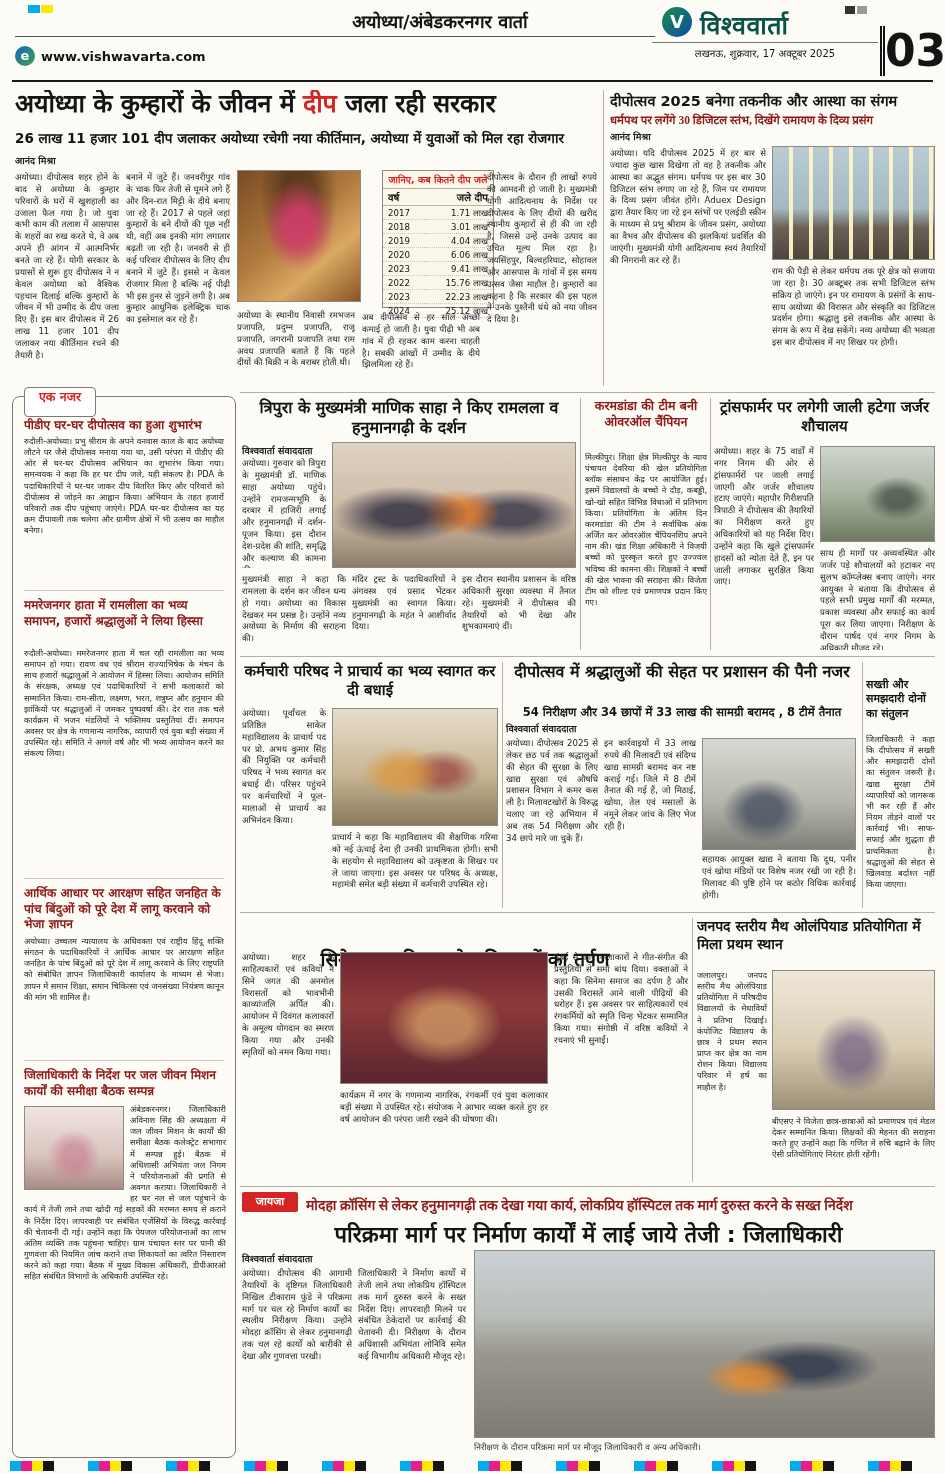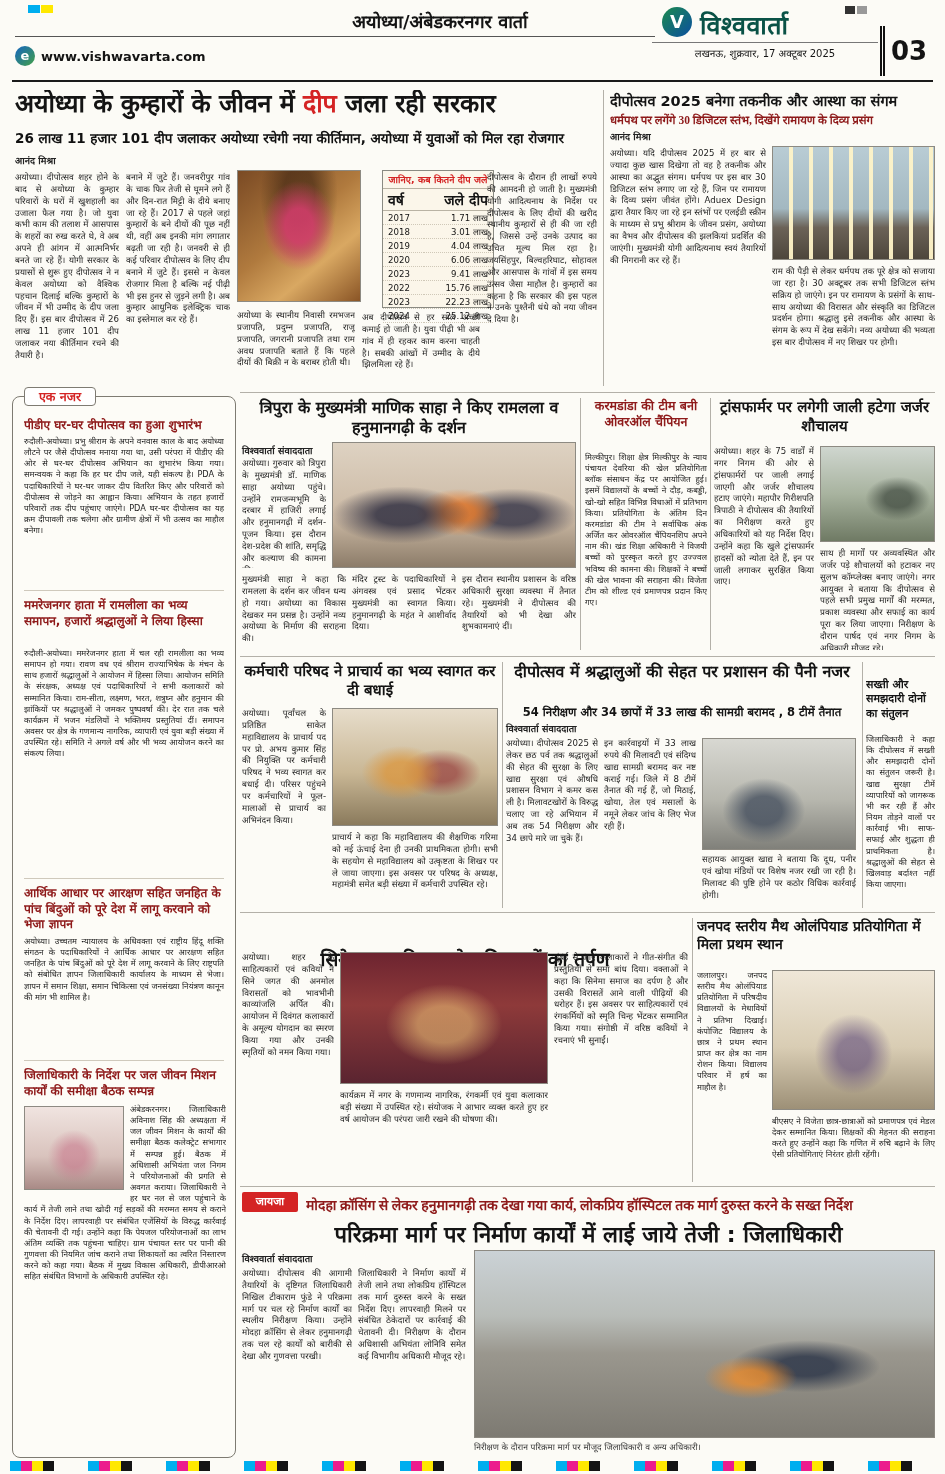--- a/index.html
+++ b/index.html
@@ -33,30 +33,30 @@
   .ph-road{background:radial-gradient(ellipse at 60% 68%,rgba(240,140,40,.75) 0 4%,transparent 12%),radial-gradient(ellipse at 72% 62%,rgba(40,50,70,.8) 0 6%,transparent 16%),linear-gradient(#cbd2d6 0%,#b9bdb9 35%,#9a978e 55%,#7d7a72 100%);}
   .ph-meet{background:radial-gradient(ellipse at 50% 60%,rgba(200,120,140,.6) 0 16%,transparent 38%),linear-gradient(#f0e4e0 0%,#d9c3bd 60%,#a98a86 100%);}
   
   .eknajar-box{border:1.5px solid #7e7b72;border-radius:8px;background:#fdfcf7;}
   .eknajar-label{background:#fff;border:1.5px solid #7e7b72;border-radius:4px;color:#d42424;font-weight:bold;font-size:12.5px;text-align:center;line-height:17px;}
   .side-head{font-size:12px;font-weight:bold;line-height:1.3;color:#8e1a1a;}
   
   .deep-table{background:#fbf6ea;border:1px solid #8a8a82;font-size:8.6px;}
   .dt-title{color:#d42424;font-weight:bold;font-size:9.5px;text-align:center;padding:2px 0;border-bottom:1px solid #b9b3a4;}
   .deep-table table{width:100%;border-collapse:collapse;}
-  .deep-table th{font-size:14px;text-align:left;padding:1px 5px;border-bottom:1px solid #b9b3a4;}
+  .deep-table th{font-size:10px;text-align:left;padding:1px 5px;border-bottom:1px solid #b9b3a4;}
   .deep-table td{padding:.5px 5px;border-bottom:1px dotted #cfc8b8;line-height:1.4;}
   .deep-table td:last-child,.deep-table th:last-child{text-align:right;}
   
   .jayja-tag{background:#d42424;color:#fff;font-weight:bold;font-size:11px;text-align:center;line-height:20px;border-radius:2px;}
   .cmyk{background:repeating-linear-gradient(90deg,#00aeef 0 11px,#ec1c8d 11px 22px,#ffe800 22px 33px,#141414 33px 44px,rgba(0,0,0,0) 44px 78px);}
   .logo-circ{border-radius:50%;background:linear-gradient(135deg,#1c8a4e,#0b4fa0);color:#fff;font-weight:bold;text-align:center;}
   .globe-circ{border-radius:50%;background:linear-gradient(135deg,#1565c0,#43a047);color:#fff;font-weight:bold;text-align:center;}
   .masthead{font-size:25px;font-weight:bold;color:#0a5246;letter-spacing:.5px;}
-  .page-num{font-size:26px;font-weight:bold;border-left:5px double #111;padding-left:6px;line-height:50px;}
+  .page-num{font-size:44px;font-weight:bold;border-left:5px double #111;padding-left:0;line-height:50px;}
 </style>
 </head>
 <body>
 
 <div class="page">
 
   <div class="abs" style="left:28px;top:5px;width:12px;height:8px;background:#00aeef;"></div>
   <div class="abs" style="left:41px;top:5px;width:12px;height:8px;background:#ffe800;"></div>
   <div class="abs" style="left:845px;top:6px;width:10px;height:8px;background:#333;"></div>
   <div class="abs" style="left:857px;top:6px;width:10px;height:8px;background:#999;"></div>
@@ -141,21 +141,21 @@
   <div class="abs bold nowrap" style="left:610px;top:90px;width:325px;font-size:14.5px;">दीपोत्सव 2025 बनेगा तकनीक और आस्था का संगम</div>
   <div class="abs bold maroon nowrap" style="left:610px;top:112px;width:325px;font-size:11.5px;">धर्मपथ पर लगेंगे 30 डिजिटल स्तंभ, दिखेंगे रामायण के दिव्य प्रसंग</div>
   <div class="abs byline" style="left:610px;top:130px;width:140px;">आनंद मिश्रा</div>
   <div class="abs body-text" style="left:610px;top:148px;width:156px;height:238px;">अयोध्या। यदि दीपोत्सव 2025 में हर बार से ज्यादा कुछ खास दिखेगा तो वह है तकनीक और आस्था का अद्भुत संगम। धर्मपथ पर इस बार 30 डिजिटल स्तंभ लगाए जा रहे हैं, जिन पर रामायण के दिव्य प्रसंग जीवंत होंगे। Aduex Design द्वारा तैयार किए जा रहे इन स्तंभों पर एलईडी स्क्रीन के माध्यम से प्रभु श्रीराम के जीवन प्रसंग, अयोध्या का वैभव और दीपोत्सव की झलकियां प्रदर्शित की जाएंगी। मुख्यमंत्री योगी आदित्यनाथ स्वयं तैयारियों की निगरानी कर रहे हैं।</div>
   <div class="abs photo ph-pillars" style="left:772px;top:146px;width:163px;height:114px;"></div>
   <div class="abs body-text" style="left:772px;top:266px;width:163px;height:120px;">राम की पैड़ी से लेकर धर्मपथ तक पूरे क्षेत्र को सजाया जा रहा है। 30 अक्टूबर तक सभी डिजिटल स्तंभ सक्रिय हो जाएंगे। इन पर रामायण के प्रसंगों के साथ-साथ अयोध्या की विरासत और संस्कृति का डिजिटल प्रदर्शन होगा। श्रद्धालु इसे तकनीक और आस्था के संगम के रूप में देख सकेंगे। नव्य अयोध्या की भव्यता इस बार दीपोत्सव में नए शिखर पर होगी।</div>
 
   <div class="abs hrule" style="left:240px;top:392px;width:695px;"></div>
 
   <div class="abs eknajar-box" style="left:12px;top:396px;width:224px;height:1062px;"></div>
-  <div class="abs eknajar-label" style="left:24px;top:387px;width:72px;height:19px;z-index:2;">एक नजर</div>
+  <div class="abs eknajar-label" style="left:24px;top:387px;width:72px;height:30px;z-index:2;">एक नजर</div>
 
   <div class="abs side-head nowrap" style="left:24px;top:418px;width:200px;">पीडीए घर-घर दीपोत्सव का हुआ शुभारंभ</div>
   <div class="abs body-sm" style="left:24px;top:436px;width:200px;height:148px;">रुदौली-अयोध्या। प्रभु श्रीराम के अपने वनवास काल के बाद अयोध्या लौटने पर जैसे दीपोत्सव मनाया गया था, उसी परंपरा में पीडीए की ओर से घर-घर दीपोत्सव अभियान का शुभारंभ किया गया। समन्वयक ने कहा कि हर घर दीप जले, यही संकल्प है। PDA के पदाधिकारियों ने घर-घर जाकर दीप वितरित किए और परिवारों को दीपोत्सव से जोड़ने का आह्वान किया। अभियान के तहत हजारों परिवारों तक दीप पहुंचाए जाएंगे। PDA घर-घर दीपोत्सव का यह क्रम दीपावली तक चलेगा और ग्रामीण क्षेत्रों में भी उत्सव का माहौल बनेगा।</div>
   <div class="abs hrule" style="left:24px;top:590px;width:200px;background:#cfc9bc;"></div>
 
   <div class="abs side-head" style="left:24px;top:598px;width:200px;height:46px;overflow:hidden;">ममरेजनगर हाता में रामलीला का भव्य समापन, हजारों श्रद्धालुओं ने लिया हिस्सा</div>
   <div class="abs body-sm" style="left:24px;top:648px;width:200px;height:224px;">रुदौली-अयोध्या। ममरेजनगर हाता में चल रही रामलीला का भव्य समापन हो गया। रावण वध एवं श्रीराम राज्याभिषेक के मंचन के साथ हजारों श्रद्धालुओं ने आयोजन में हिस्सा लिया। आयोजन समिति के संरक्षक, अध्यक्ष एवं पदाधिकारियों ने सभी कलाकारों को सम्मानित किया। राम-सीता, लक्ष्मण, भरत, शत्रुघ्न और हनुमान की झांकियों पर श्रद्धालुओं ने जमकर पुष्पवर्षा की। देर रात तक चले कार्यक्रम में भजन मंडलियों ने भक्तिमय प्रस्तुतियां दीं। समापन अवसर पर क्षेत्र के गणमान्य नागरिक, व्यापारी एवं युवा बड़ी संख्या में उपस्थित रहे। समिति ने अगले वर्ष और भी भव्य आयोजन करने का संकल्प लिया।</div>
   <div class="abs hrule" style="left:24px;top:878px;width:200px;background:#cfc9bc;"></div>
 
   <div class="abs side-head" style="left:24px;top:886px;width:200px;height:46px;overflow:hidden;">आर्थिक आधार पर आरक्षण सहित जनहित के पांच बिंदुओं को पूरे देश में लागू करवाने को भेजा ज्ञापन</div>

